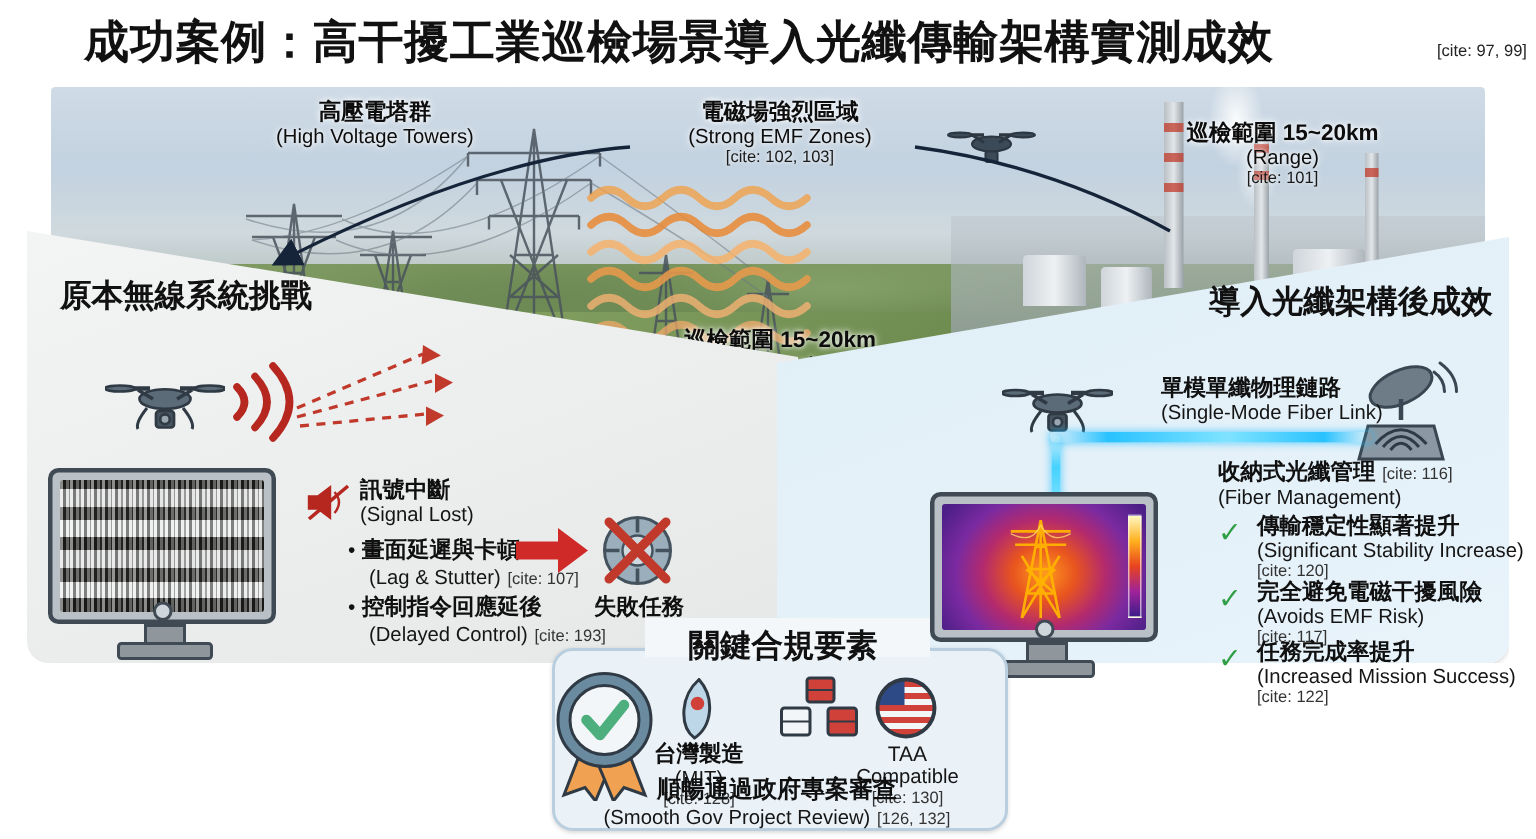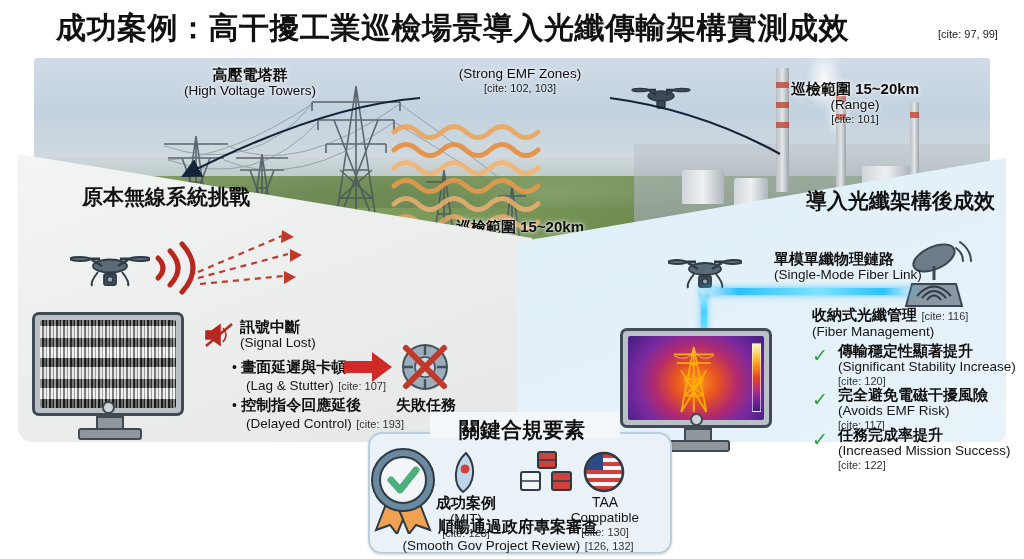--- a/index.html
+++ b/index.html
@@ -2,21 +2,21 @@
 <html><head>
 <meta charset="utf-8">
 <style>
   html,body{margin:0;padding:0;background:#fff;}
   body{width:1024px;height:559px;overflow:hidden;font-family:"Liberation Sans","DejaVu Sans",sans-serif;}
   #stage{position:relative;width:1024px;height:559px;background:#ffffff;}
 
   
   .title-bar{position:absolute;left:0;top:0;width:1024px;height:54px;margin-left:28px;}
   .title-main{position:absolute;left:28px;top:8px;font-size:30px;font-weight:bold;color:#111;letter-spacing:.5px;white-space:nowrap;}
-  .title-cite{position:absolute;left:892px;top:28px;font-size:11px;color:#222;white-space:nowrap;padding-left:18px;}
+  .title-cite{position:absolute;left:912px;top:28px;font-size:11px;color:#222;white-space:nowrap;padding-left:18px;}
 
   
   .photo{position:absolute;left:34px;top:58px;width:956px;height:245px;overflow:hidden;border-radius:3px;
     background:
       
       radial-gradient(ellipse 26px 46px at 790px 22px, rgba(255,255,255,.92), rgba(255,255,255,0) 70%),
       radial-gradient(ellipse 20px 34px at 804px 58px, rgba(245,248,250,.8), rgba(255,255,255,0) 70%),
       
       linear-gradient(to bottom,#cfdbe6 0%, #c3d2e0 22%, #cfd9de 40%, #b9c4c0 52%, #8fa183 60%, #6f8b5c 70%, #5d7f4e 80%, #54753f 100%);
   }
@@ -179,20 +179,21 @@
       </g>
     </svg>
   </div>
 
   <div class="lbl center dark-on-photo" style="left:150px;top:66px;width:200px;">
     <div class="cn">高壓電塔群</div>
     <div class="en">(High Voltage Towers)</div>
   </div>
 
   <div class="lbl center dark-on-photo" style="left:425px;top:66px;width:190px;">
+    <div class="cn">電磁場強烈區域</div>
     <div class="en">(Strong EMF Zones)</div>
     <div class="ct">[cite: 102, 103]</div>
   </div>
 
   <div class="lbl center dark-on-photo" style="left:760px;top:80px;width:190px;">
     <div class="cn">巡檢範圍 15~20km</div>
     <div class="en">(Range)</div>
     <div class="ct">[cite: 101]</div>
   </div>
 
@@ -216,21 +217,21 @@
       </marker>
     </defs>
     <g fill="none" stroke="#ffffff" stroke-width="2.6">
       <path d="M118 186 Q300 196 420 176"></path>
       <path d="M610 176 Q760 186 912 162" marker-end="url(#arw)"></path>
     </g>
   </svg>
 
   <div class="panel-left-bg"></div>
 
-  <div class="panel-head" style="left:40px;top:183px;margin-left:42px;">原本無線系統挑戰</div>
+  <div class="panel-head" style="left:40px;top:183px;">原本無線系統挑戰</div>
 
   <svg style="position:absolute;left:70px;top:248px;" width="80" height="42" viewBox="0 0 80 42">
     <g fill="#5b6b78" stroke="#2f3a45" stroke-width="1.8">
       <ellipse cx="40" cy="18" rx="17" ry="6.5"></ellipse>
       <rect x="34" y="26" width="12" height="11" rx="2" fill="#46545f"></rect>
       <circle cx="40" cy="31.5" r="3.2" fill="#9aa7b1"></circle>
       <path d="M10 11 h20 M50 11 h20" stroke-width="3" fill="none"></path>
       <path d="M22 12 L32 18 M58 12 L48 18" stroke-width="2.4" fill="none"></path>
       <ellipse cx="10" cy="11" rx="10" ry="2"></ellipse>
         <ellipse cx="70" cy="11" rx="10" ry="2"></ellipse>
@@ -448,21 +449,21 @@
       <rect x="2" y="12" width="40" height="4" fill="#d0413a"></rect>
       <rect x="2" y="20" width="40" height="4" fill="#d0413a"></rect>
       <rect x="2" y="28" width="40" height="4" fill="#d0413a"></rect>
       <rect x="2" y="36" width="40" height="4" fill="#d0413a"></rect>
       <rect x="2" y="2" width="19" height="18" fill="#2e4a86"></rect>
     </g>
     <circle cx="22" cy="22" r="19" fill="none" stroke="#2f3a45" stroke-width="2.6"></circle>
   </svg>
 
   <div class="lbl center" style="left:428px;top:494px;width:76px;">
-    <div class="cn">成功案例</div>
+    <div class="cn">台灣製造</div>
     <div class="en">(MIT)</div>
     <div class="ct">[cite: 128]</div>
   </div>
 
 
   <div class="lbl center" style="left:568px;top:494px;width:74px;">
     <div class="en" style="font-size:14px;">TAA</div>
     <div class="en">Compatible</div>
     <div class="ct">[cite: 130]</div>
   </div>

